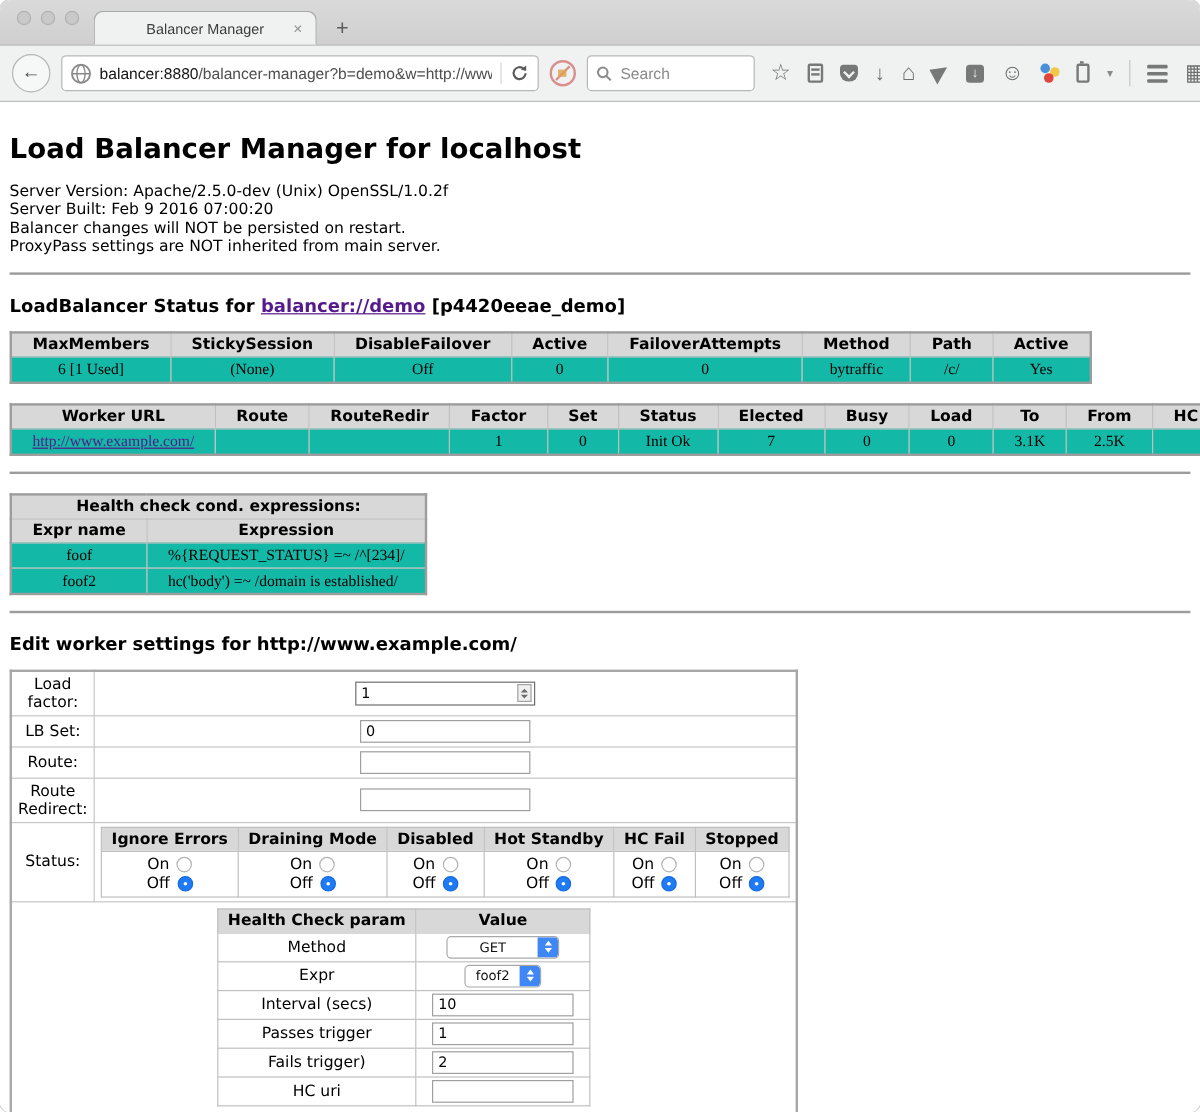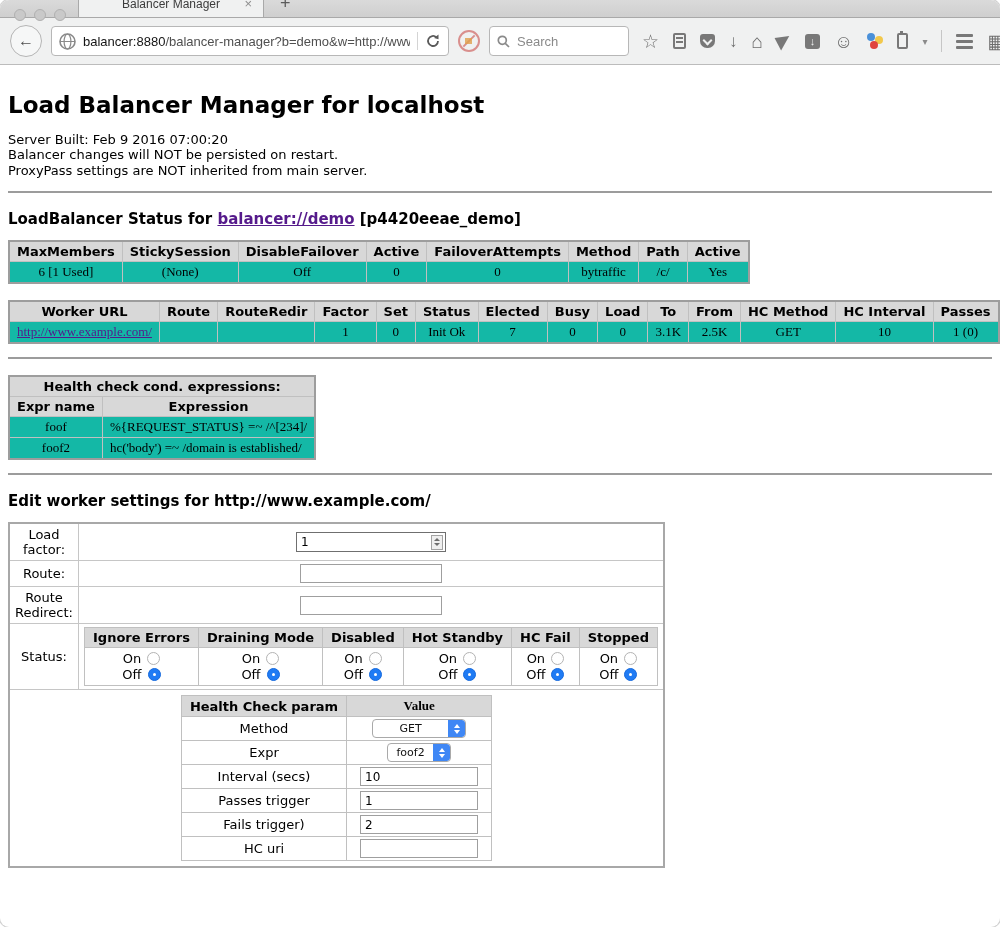--- a/index.html
+++ b/index.html
@@ -1,20 +1,20 @@
 <!DOCTYPE html>
 <html><head>
 <meta charset="utf-8">
 <style>
   html,body{margin:0;padding:0;background:#fff;}
   body{font-family:"Liberation Sans",sans-serif;}
   .window{width:1000px;height:927px;border-radius:9px;overflow:hidden;box-shadow:0 0 0 1px rgba(0,0,0,.18);background:#fff;margin:0 auto;}
 
   
-  .tabbar{height:18px;background:linear-gradient(#dadada,#cfcfcf);border-bottom:1px solid #a9a9a9;position:relative;display:flex;align-items:flex-end;box-sizing:border-box;}
+  .tabbar{height:38px;background:linear-gradient(#dadada,#cfcfcf);border-bottom:1px solid #a9a9a9;position:relative;display:flex;align-items:flex-end;box-sizing:border-box;}
   .traffic{position:absolute;left:14px;top:9px;display:flex;gap:8px;}
   .dot{width:12px;height:12px;border-radius:50%;background:#c9c9c9;border:1px solid #b0b0b0;box-sizing:border-box;}
   .tab{margin-left:78px;width:186px;height:28px;background:#f0f1f1;border:1px solid #a9a9a9;border-bottom:none;border-radius:8px 8px 0 0;display:flex;align-items:center;justify-content:center;position:relative;font-size:12px;color:#3c3c3c;box-sizing:border-box;}
   .tab-close{position:absolute;right:11px;color:#8d8d8d;font-size:13px;line-height:1;}
   .newtab{margin-left:16px;height:28px;display:flex;align-items:center;font-size:18px;color:#5c5c5c;}
 
   
   .navbar{height:47px;background:#f0f1f1;border-bottom:1px solid #bcbcbc;display:flex;align-items:center;padding:0 10px;gap:9px;box-sizing:border-box;}
   .back{width:30px;height:30px;border-radius:50%;border:1px solid #b5b5b5;background:#f6f7f7;color:#4f4f4f;font-size:16px;display:flex;align-items:center;justify-content:center;flex:none;}
   .urlbar{width:398px;height:30px;background:#fff;border:1px solid #b7b7b7;border-radius:4px;display:flex;align-items:center;padding:0 7px;gap:7px;box-sizing:border-box;flex:none;}
@@ -52,21 +52,21 @@
 
   
   .content{background:#fff;color:#000;padding:0 8px;font-family:"DejaVu Sans",sans-serif;}
   .content h1{font-size:23px;margin:27px 0 14px;font-weight:bold;}
   .info{font-size:13px;line-height:15.4px;}
   hr.rule{border:none;border-top:2px solid #9c9c9c;margin:13px 0;}
   .content h3{font-size:15px;margin:17px 0 12px;font-weight:bold;}
   .content a{color:#551a8b;text-decoration:underline;}
 
   table.t{border-collapse:collapse;font-size:13px;border:2px solid #9d9d9d;}
-  .t th,.t td{border:1px solid #c0c0c0;padding:2px 7px;text-align:center;white-space:nowrap;}
+  .t th,.t td{border:1px solid #c0c0c0;padding:2px 17px;text-align:center;white-space:nowrap;}
   .t th{background:#d8d8d8;font-weight:bold;}
   .t td{background:#14b8a6;font-family:Liberation Serif, serif;}
   td.left{text-align:left;}
   table.worker{width:960px;margin-top:16px;}
   table.expr-t{margin-top:16px;}
 
   
   table.ft{width:570px;border-collapse:collapse;font-size:13px;border:2px solid #a8a8a8;margin-top:4px;}
   .ft > tbody > tr > td{border:1px solid #c6c6c6;padding:3px 5px;text-align:center;background:#fff;}
   .ft td.lbl{width:100px;margin-left:28px;}
@@ -162,20 +162,21 @@
           <i></i>
         </span>
       <span class="glyph" style="font-size:19px;">▦</span>
     </div>
   </div>
 
   <div class="content">
     <h1>Load Balancer Manager for localhost</h1>
 
     <div class="info">
+      <div>Server Version: Apache/2.5.0-dev (Unix) OpenSSL/1.0.2f</div>
       <div>Server Built: Feb 9 2016 07:00:20</div>
       <div>Balancer changes will NOT be persisted on restart.</div>
       <div>ProxyPass settings are NOT inherited from main server.</div>
     </div>
 
     <hr class="rule">
 
     <h3><span>LoadBalancer Status for </span><a href="#">balancer://demo</a><span> [p4420eeae_demo]</span></h3>
 
     <table class="t">
@@ -276,20 +277,24 @@
           <span class="num-wrap">
             <span class="num-val">1</span>
             <span class="spinner">
                   <span class="tri-up"></span>
                   <span class="tri-down"></span>
                 </span>
           </span>
         </td>
       </tr>
       <tr>
+        <td class="lbl">LB Set:</td>
+        <td><input class="ti" value="0" style=""></td>
+      </tr>
+      <tr>
         <td class="lbl">Route:</td>
         <td><input class="ti" value="" style=""></td>
       </tr>
       <tr>
         <td class="lbl">Route Redirect:</td>
         <td><input class="ti" value="" style=""></td>
       </tr>
       <tr>
         <td class="lbl">Status:</td>
         <td>
@@ -368,21 +373,21 @@
           </tbody>
               </table>
         </td>
       </tr>
       <tr>
         <td colspan="2">
           <table class="nested center-table">
             <tbody>
                   <tr>
               <th style="width:142px;">Health Check param</th>
-              <th style="width:128px;font-family:Liberation Serif, serif;">Value</th>
+              <th style="width:128px;">Value</th>
             </tr>
             <tr>
               <td>Method</td>
               <td>
                 <span class="sel method">
                         <span class="sel-txt">GET</span>
                         <span class="sel-btn">
                           <span class="up"></span>
                           <span class="dn"></span>
                         </span>

